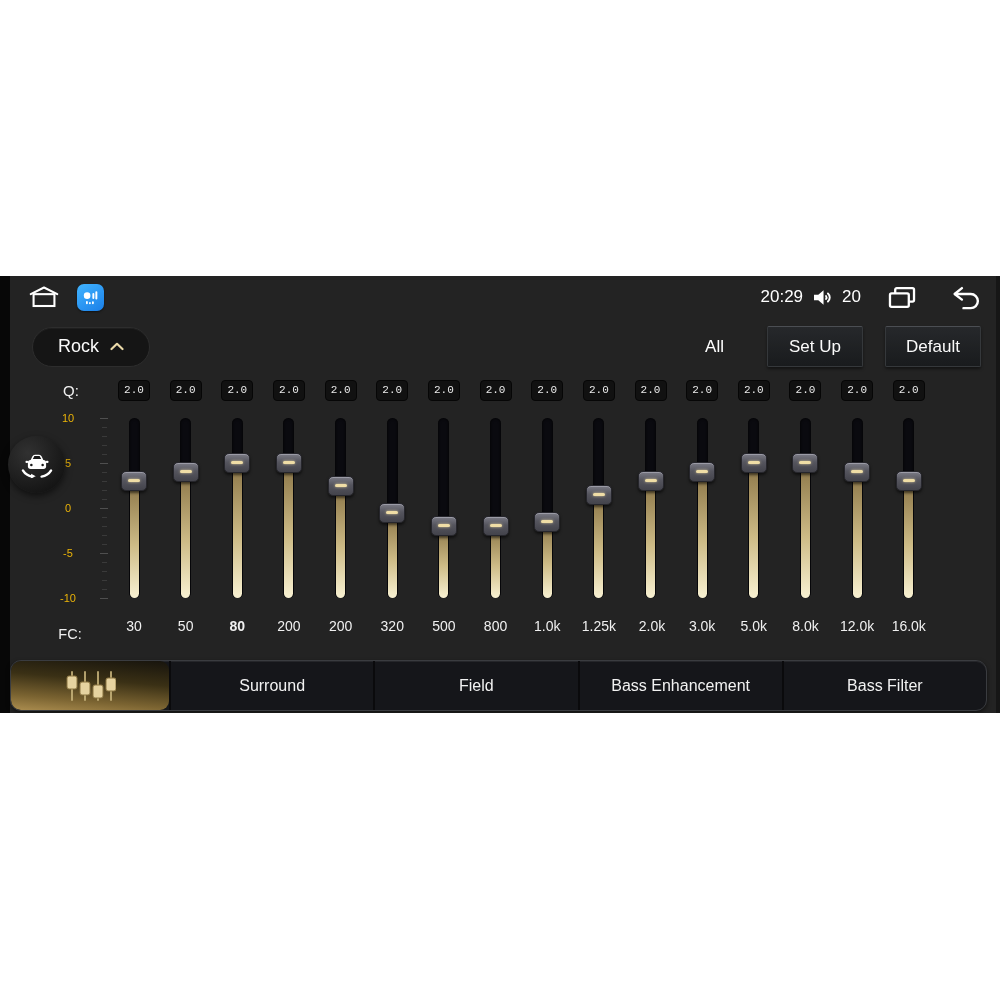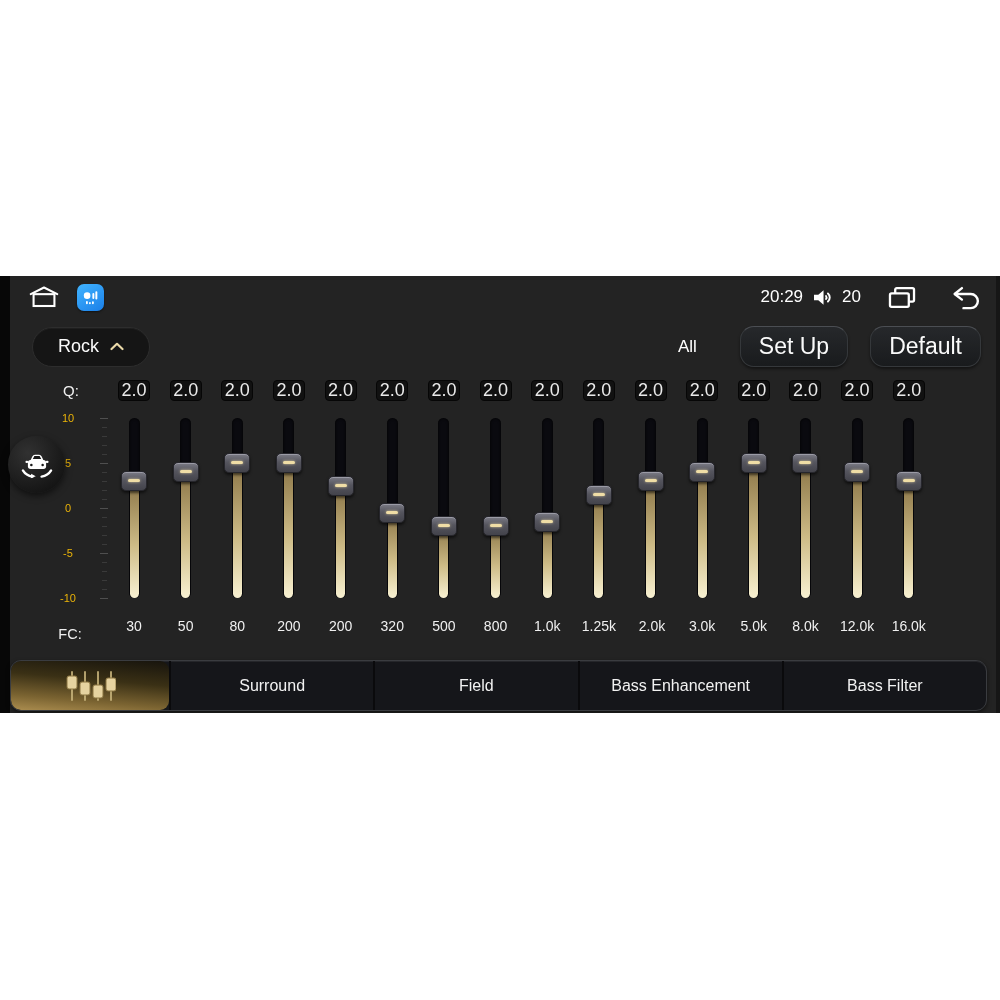--- a/index.html
+++ b/index.html
@@ -18,32 +18,32 @@
             box-shadow:0 1px 2px rgba(0,0,0,.5);}
   .time{margin-right:9px;}
   .vol-num{margin-left:5px;}
 
   
   .toolbar{position:absolute;top:50px;left:0;right:19px;height:41px;display:flex;align-items:center;}
   .pill{margin-left:32px;height:40px;min-width:118px;background:#151515;border:1px solid #2d2d2d;border-radius:21px;
         display:flex;align-items:center;justify-content:center;gap:11px;color:#fafafa;font-size:18px;padding:0 18px;box-sizing:border-box;
         box-shadow:inset 0 1px 0 rgba(255,255,255,.04);cursor:pointer;}
   .all-label{margin-left:auto;color:#fff;font-size:17px;margin-right:21px;cursor:pointer;}
-  .btn{height:41px;min-width:96px;padding:0 18px;border-radius:14px;margin-left:22px;
+  .btn{height:41px;min-width:96px;padding:0 18px;border-radius:2px;margin-left:22px;
        background:linear-gradient(180deg,#26282b,#191b1d);border:1px solid #35383b;border-top-color:#4b4e53;
-       color:#fafafa;font-size:23px;display:flex;align-items:center;justify-content:center;box-sizing:border-box;
+       color:#fafafa;font-size:17px;display:flex;align-items:center;justify-content:center;box-sizing:border-box;
        box-shadow:0 2px 3px rgba(0,0,0,.45);cursor:pointer;}
 
   
   .eq{position:absolute;inset:0;}
   .row-label{position:absolute;color:#f0f0f0;}
   .q-row-label{left:55px;top:104px;width:32px;font-size:15px;line-height:21px;text-align:center;}
   .fc-row-label{left:50px;top:350px;width:40px;font-size:14.5px;text-align:center;}
   .qbox{position:absolute;top:104px;width:32px;height:21px;background:#111111;border:1px solid #060606;border-radius:4px;
-        box-sizing:border-box;color:#eaeaea;font-size:18px;line-height:19px;text-align:center;cursor:pointer;}
+        box-sizing:border-box;color:#eaeaea;font-size:11px;line-height:19px;text-align:center;cursor:pointer;font-family:Liberation Mono, monospace;}
   .scale-label{position:absolute;left:40px;width:56px;height:18px;line-height:18px;text-align:center;
                font-size:11px;color:#eab308;}
   .tick{position:absolute;left:102px;width:5px;height:1px;background:#3a3a3a;}
   .tick5{left:100px;width:8px;background:#4f4f4f;}
   .track{position:absolute;top:142px;width:11px;height:180px;background:#0a0a0f;border-radius:6px;
          box-shadow:inset 0 0 3px #000;cursor:pointer;}
   .fill{position:absolute;width:9px;background:linear-gradient(180deg,#8a7446 0%,#cdbb86 55%,#f8f1d2 100%);
         border-radius:4px 4px 5px 5px;}
   .handle{position:absolute;width:26px;height:20px;border-radius:5px;box-sizing:border-box;
           background:linear-gradient(180deg,#7b7b85,#55555e 45%,#43434b);border:1px solid #26262c;
@@ -170,21 +170,21 @@
         <div class="handle" style="left: 172.65px; top: 186px;">
           <span class="grip"></span>
         </div>
         <div class="fc-label" style="left: 155.65px;">50</div>
         <div class="qbox" style="left: 221.3px;">2.0</div>
         <div class="track" style="left: 231.8px;"></div>
         <div class="fill" style="left: 232.8px; top: 187px; height: 135px;"></div>
         <div class="handle" style="left: 224.3px; top: 177px;">
           <span class="grip"></span>
         </div>
-        <div class="fc-label" style="left: 207.3px;">80</div>
+        <div class="fc-label" style="left: 207.3px; font-weight: bold;">80</div>
         <div class="qbox" style="left: 272.95px;">2.0</div>
         <div class="track" style="left: 283.45px;"></div>
         <div class="fill" style="left: 284.45px; top: 187px; height: 135px;"></div>
         <div class="handle" style="left: 275.95px; top: 177px;">
           <span class="grip"></span>
         </div>
         <div class="fc-label" style="left: 258.95px;">200</div>
         <div class="qbox" style="left: 324.6px;">2.0</div>
         <div class="track" style="left: 335.1px;"></div>
         <div class="fill" style="left: 336.1px; top: 209.5px; height: 112.5px;"></div>

